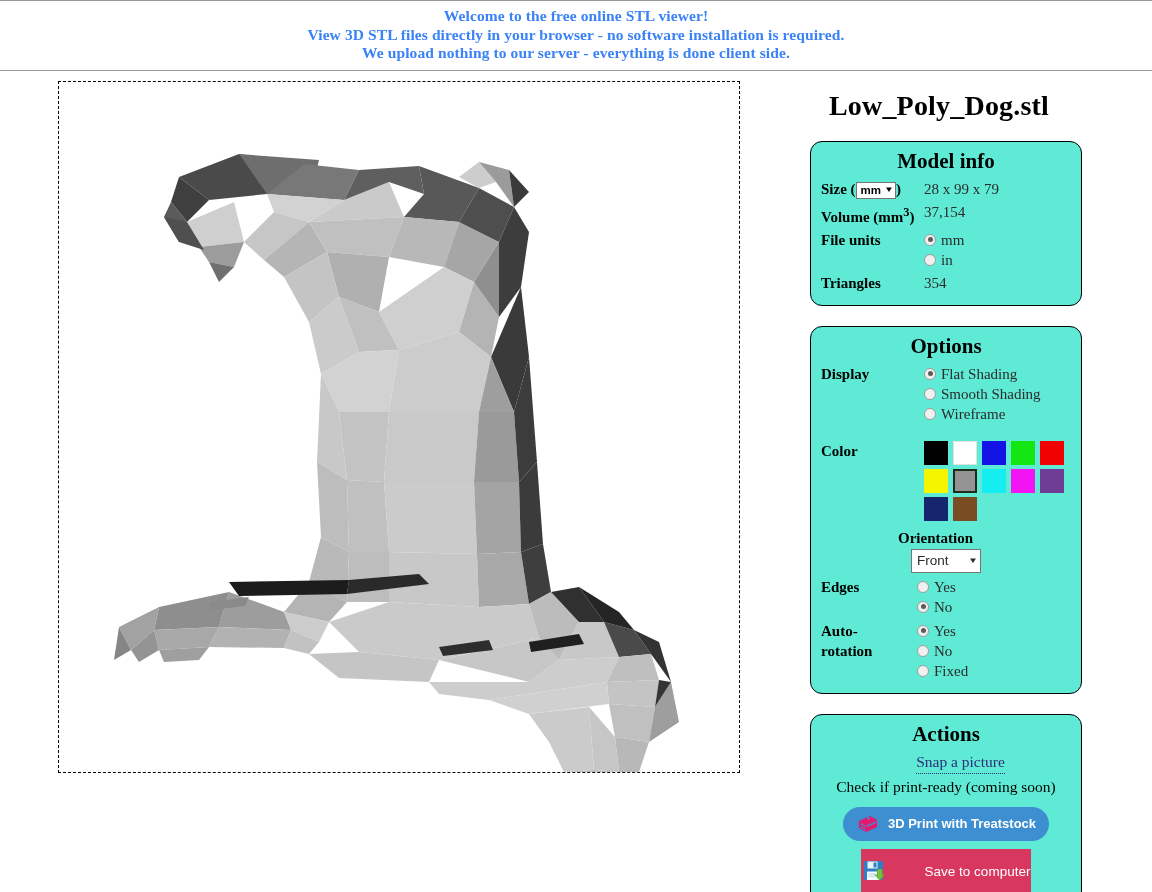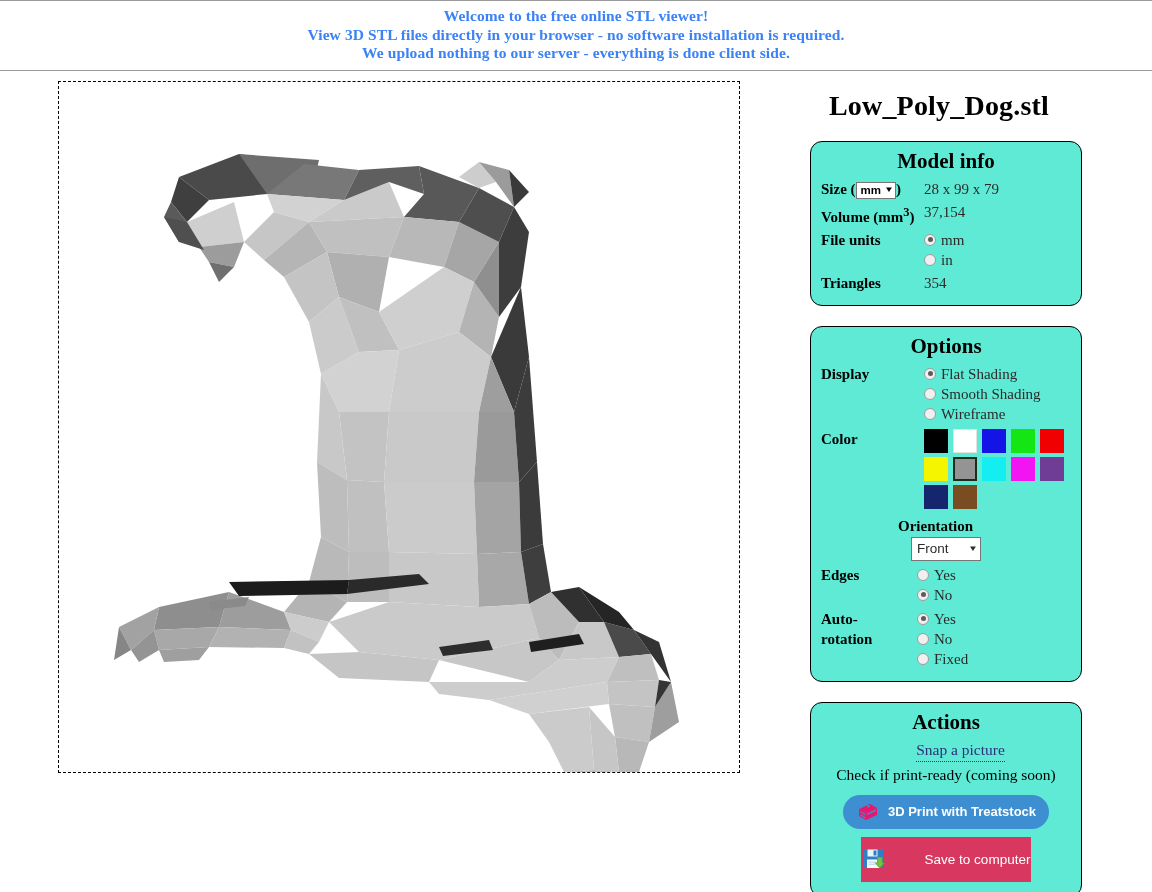--- a/index.html
+++ b/index.html
@@ -428,21 +428,21 @@
             <span class="radio"></span>
             <span>Smooth Shading</span>
           </label>
           <label class="radio-item">
             <span class="radio"></span>
             <span>Wireframe</span>
           </label>
         </div>
       </div>
 
-      <div class="row" style="margin-top:4px;">
+      <div class="row" style="margin-top:16px;">
         <div class="row-label">Color</div>
         <div class="row-value">
           <div class="swatches">
             <div class="swatch" style="background:#000000;"></div>
             <div class="swatch white-sw" style="background:#ffffff;"></div>
             <div class="swatch" style="background:#1414e6;"></div>
             <div class="swatch" style="background:#14e614;"></div>
             <div class="swatch" style="background:#f00000;"></div>
             <div class="swatch" style="background:#f5f500;"></div>
             <div class="swatch selected" style="background:#949494;"></div>

